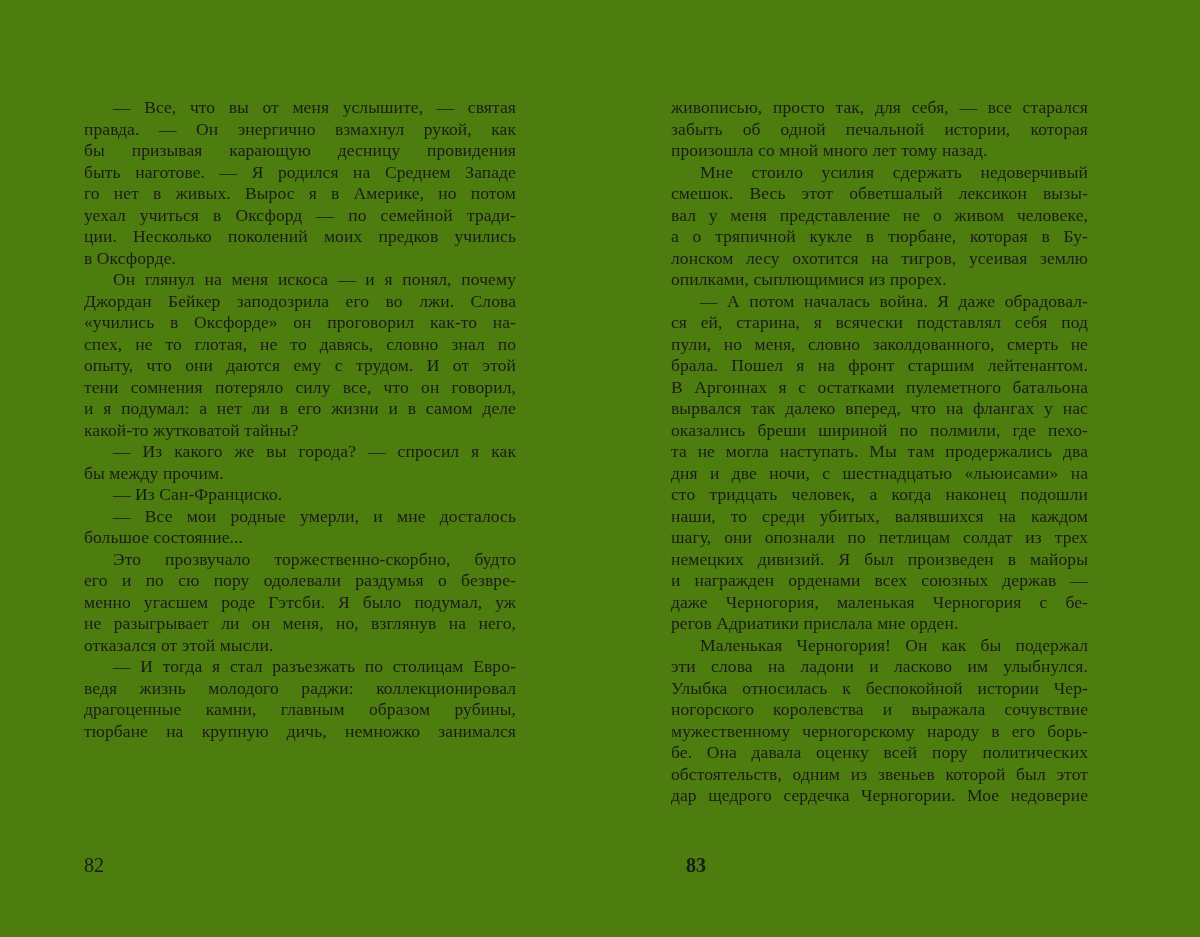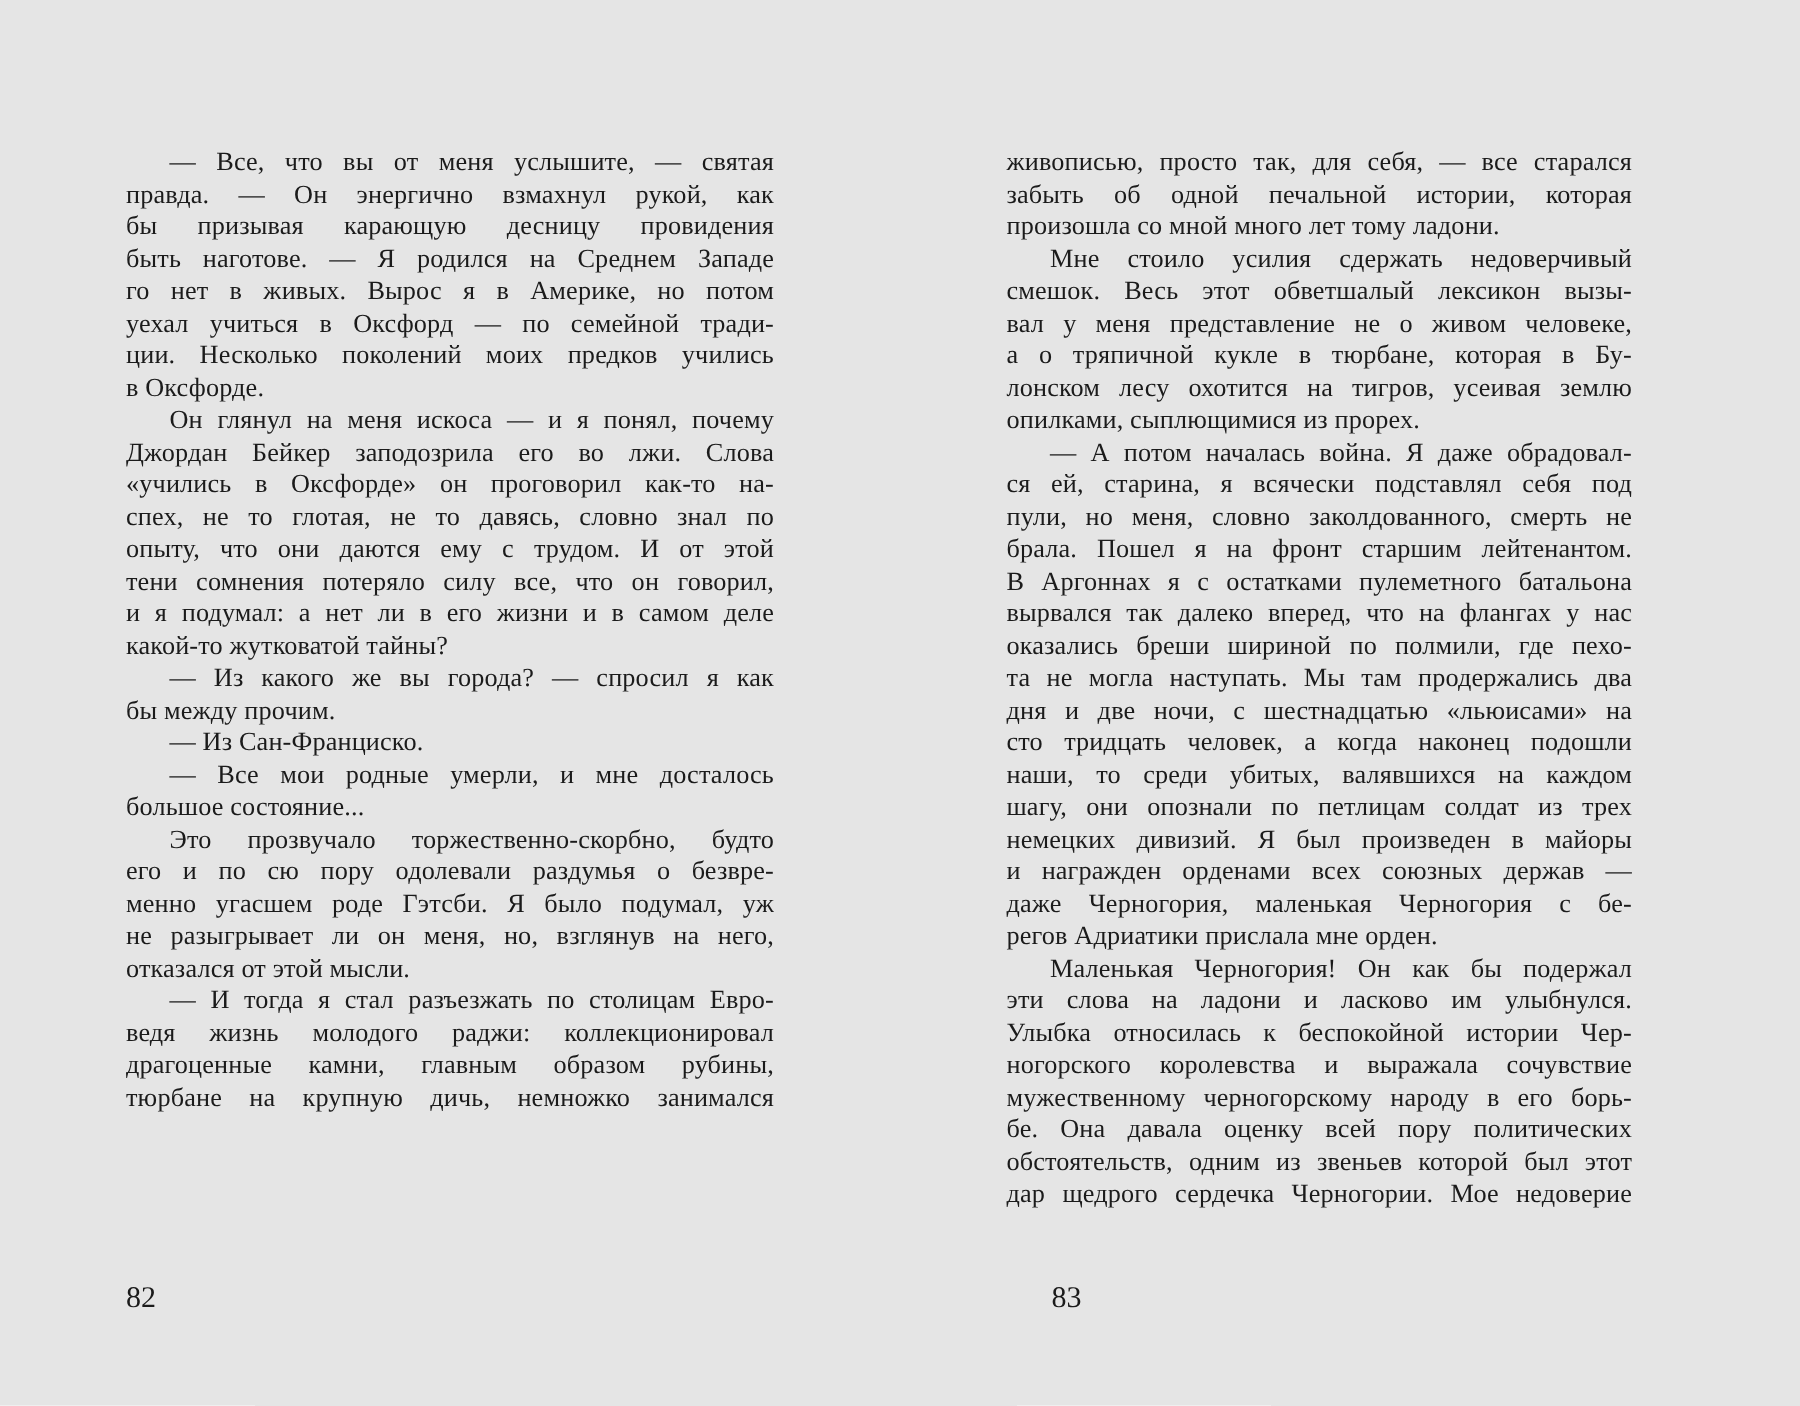--- a/index.html
+++ b/index.html
@@ -11,21 +11,21 @@
     position: relative;
     width: 1200px;
     height: 937px;
     font-family: "Liberation Serif", "DejaVu Serif", serif;
     color: #1b1b1b;
     overflow: hidden;
   }
   .spread {
     position: absolute;
     inset: 0;
-    background: #e5e5e5;
+    background: #4d7c0f;
   }
   .text-column {
     position: absolute;
     top: 97px;
     font-size: 17.5px;
     line-height: 21.5px;
     letter-spacing: 0.1px;
   }
   #left-col  { left: 84px;  width: 432px; }
   #right-col { left: 671px; width: 417px; }
@@ -45,21 +45,21 @@
 
   .page-number {
     position: absolute;
     top: 853px;
     text-align: left;
     font-size: 20px;
     line-height: 24px;
     color: #1b1b1b;
   }
   #left-num  { left: 84px;  width: 432px; }
-  #right-num { left: 701px; width: 417px; }
+  #right-num { left: 686px; width: 417px; font-weight: bold; }
 </style>
 </head>
 <body>
 
 <div class="spread">
 
   <div>
     <div class="text-column" id="left-col">
         <div class="line indented">— Все, что вы от меня услышите, — святая</div>
         <div class="line">правда. — Он энергично взмахнул рукой, как</div>
@@ -92,21 +92,21 @@
         <div class="line">драгоценные камни, главным образом рубины,</div>
         <div class="line">тюрбане на крупную дичь, немножко занимался</div>
       </div>
     <div class="page-number" id="left-num">82</div>
   </div>
 
   <div>
     <div class="text-column" id="right-col">
         <div class="line">живописью, просто так, для себя, — все старался</div>
         <div class="line">забыть об одной печальной истории, которая</div>
-        <div class="line para-end">произошла со мной много лет тому ладони.</div>
+        <div class="line para-end">произошла со мной много лет тому назад.</div>
         <div class="line indented">Мне стоило усилия сдержать недоверчивый</div>
         <div class="line">смешок. Весь этот обветшалый лексикон вызы-</div>
         <div class="line">вал у меня представление не о живом человеке,</div>
         <div class="line">а о тряпичной кукле в тюрбане, которая в Бу-</div>
         <div class="line">лонском лесу охотится на тигров, усеивая землю</div>
         <div class="line para-end">опилками, сыплющимися из прорех.</div>
         <div class="line indented">— А потом началась война. Я даже обрадовал-</div>
         <div class="line">ся ей, старина, я всячески подставлял себя под</div>
         <div class="line">пули, но меня, словно заколдованного, смерть не</div>
         <div class="line">брала. Пошел я на фронт старшим лейтенантом.</div>

